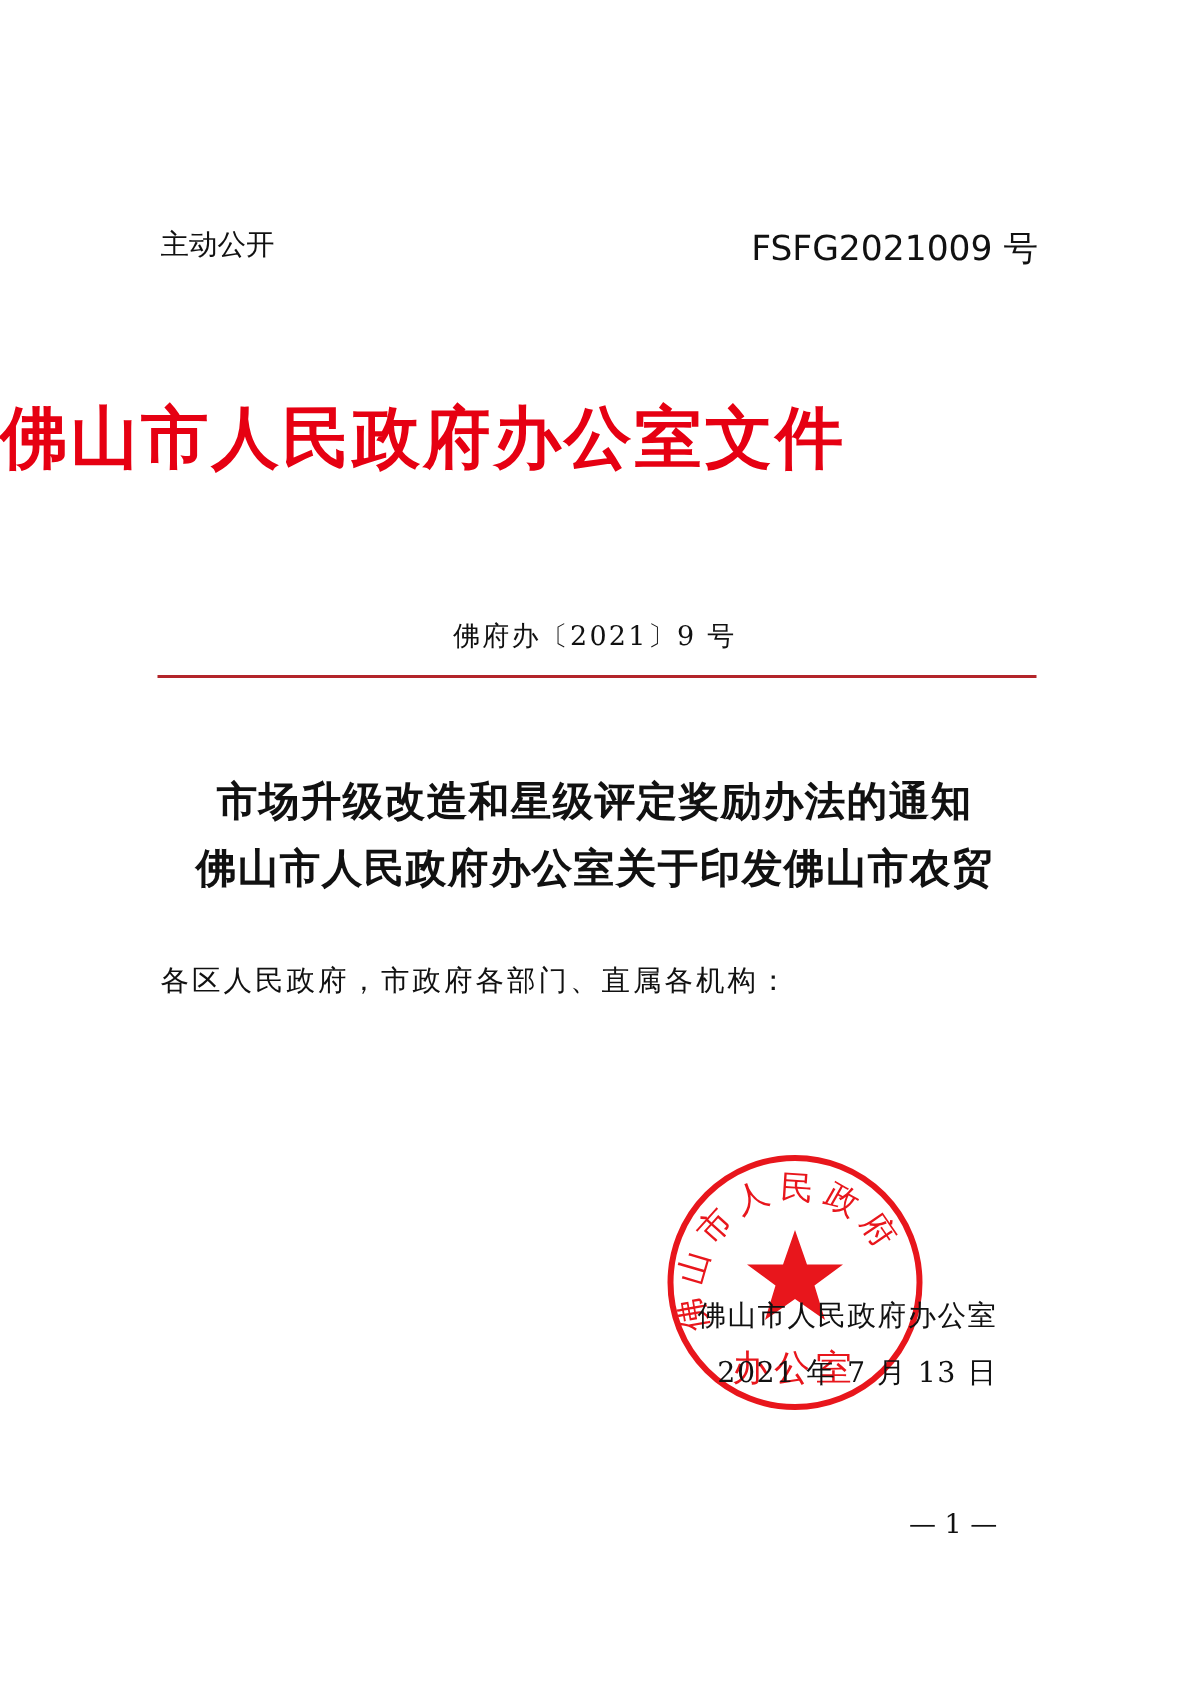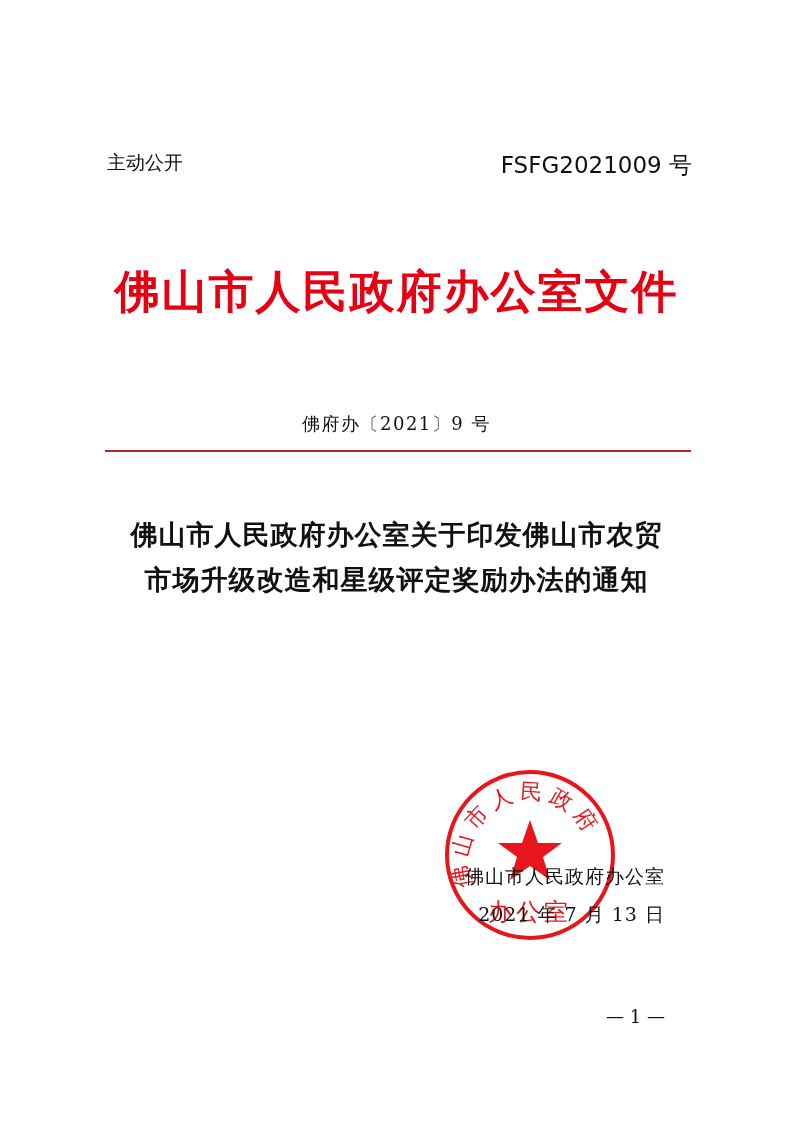--- a/index.html
+++ b/index.html
@@ -1,20 +1,20 @@
 <!DOCTYPE html>
 <html><head>
   <meta charset="utf-8">
   <style>
     html, body { margin: 0; padding: 0; background: #ffffff; }
     body { width: 793px; height: 1122px; position: relative; overflow: hidden; font-family: "DejaVu Serif", serif; color: #111; }
     .abs { position: absolute; }
     .header-left { left: 107px; top: 150px; font-family: "DejaVu Sans", sans-serif; font-size: 19px; letter-spacing: 0px; }
     .header-right { right: 101px; top: 150px; font-family: "DejaVu Sans", sans-serif; font-size: 23px; }
-    .masthead { left: 0; width: 793px; top: 262px; text-align: center; color: #e60012; font-family: "DejaVu Serif", serif; font-weight: bold; font-size: 45px; letter-spacing: 2px; }
+    .masthead { left: 0; width: 793px; top: 262px; color: #e60012; font-family: "DejaVu Serif", serif; font-weight: bold; font-size: 45px; letter-spacing: 2px; }
     .docnum { left: 0; width: 793px; top: 412px; text-align: center; font-size: 18px; letter-spacing: 1.5px; }
     .red-rule { left: 105px; width: 586px; top: 450px; height: 2px; background: #b3252a; }
     .title { left: 0; width: 793px; top: 512px; text-align: center; font-weight: bold; font-size: 27px; line-height: 45px; letter-spacing: 1px; }
     .body-text { left: 107px; width: 586px; top: 634px; font-size: 19px; line-height: 40px; letter-spacing: 2px; }
     .para { text-indent: 2em; }
     .seal { left: 445px; top: 770px; width: 170px; height: 170px; border-radius: 50%; border: 4px solid #e8161c; box-sizing: border-box; }
     .seal svg { position: absolute; left: -4px; top: -4px; }
     .sig { left: 395px; width: 270px; top: 864px; text-align: right; font-size: 19px; letter-spacing: 1px; font-family: Liberation Serif, serif; }
     .date { left: 395px; width: 270px; top: 902px; text-align: right; font-size: 19px; letter-spacing: 1px; }
     .pageno { left: 606px; top: 1006px; font-size: 18px; }
@@ -24,25 +24,26 @@
 
 <div class="abs header-left">主动公开</div>
 <div class="abs header-right">FSFG2021009 号</div>
 
 <div class="abs masthead">佛山市人民政府办公室文件</div>
 
 <div class="abs docnum">佛府办〔2021〕9 号</div>
 <div class="abs red-rule"></div>
 
 <div class="abs title">
+  <div>市场升级改造和星级评定奖励办法的通知</div>
   <div>佛山市人民政府办公室关于印发佛山市农贸</div>
-  <div>市场升级改造和星级评定奖励办法的通知</div>
 </div>
 
 <div class="abs body-text">
+  <div>各区人民政府，市政府各部门、直属各机构：</div>
 </div>
 
 <div class="abs seal">
   <svg width="170" height="170" viewBox="0 0 170 170">
     <defs>
       <path id="sealArc" d="M 30 120 A 62 62 0 1 1 140 120" fill="none"></path>
     </defs>
     <text fill="#e8161c" font-family="DejaVu Sans, sans-serif" font-size="22" letter-spacing="6">
       <textPath href="#sealArc" startOffset="2%" id="sealRingText">佛山市人民政府</textPath>
     </text>

